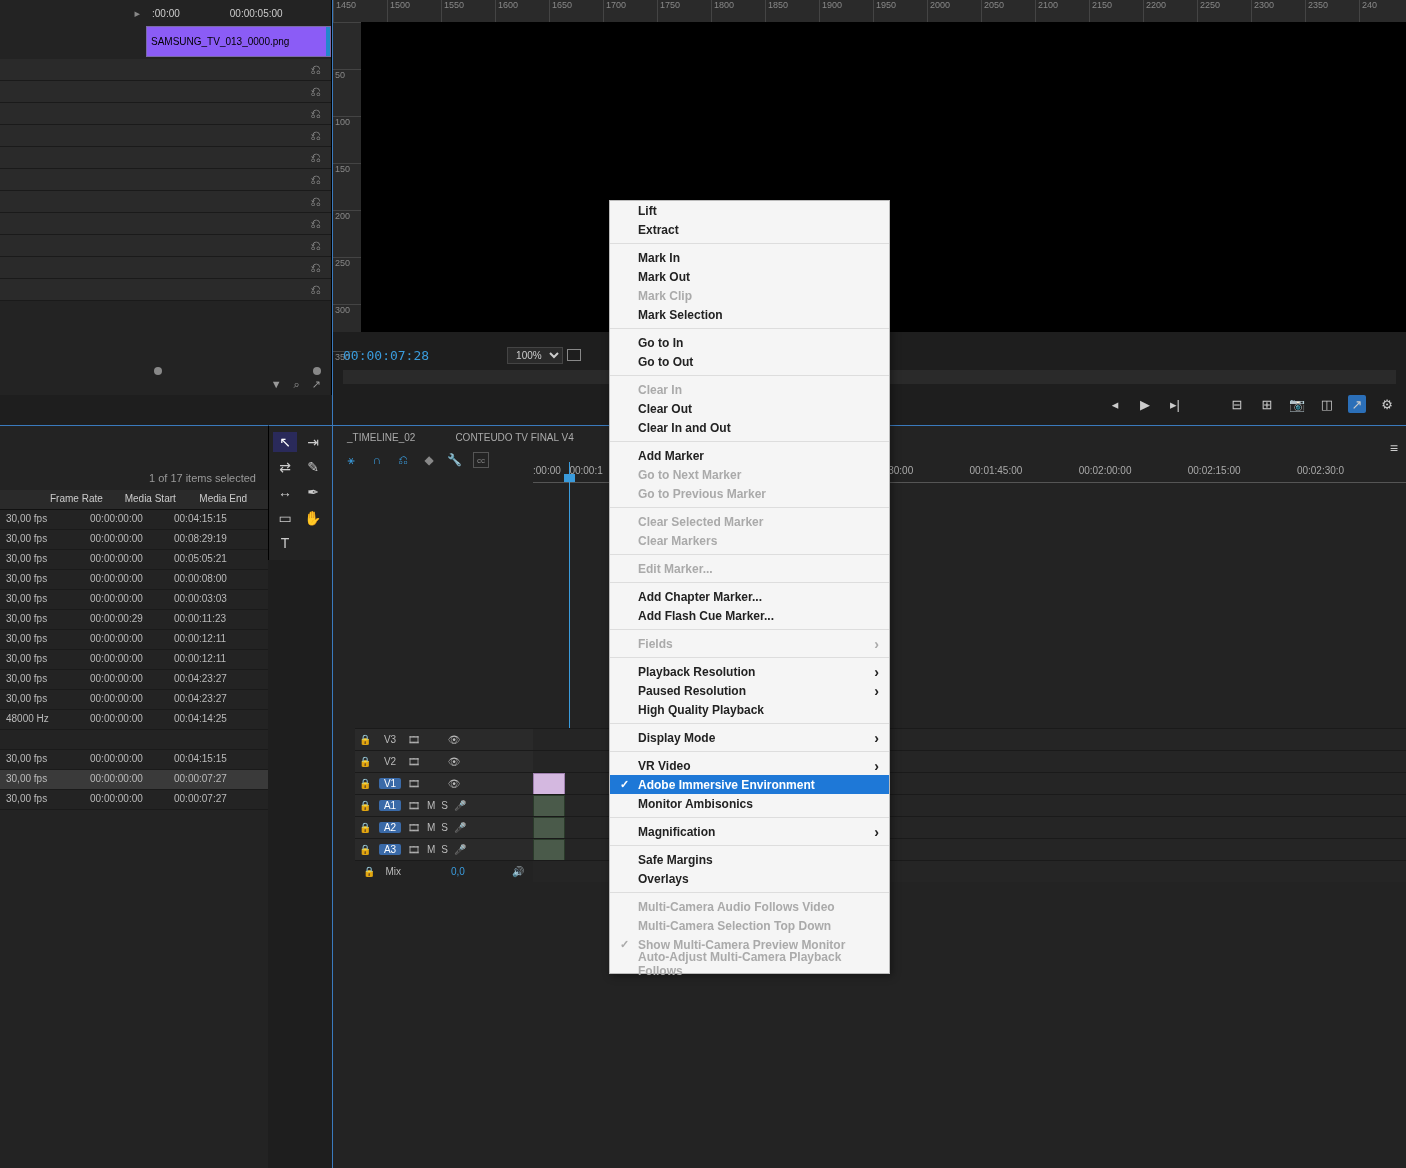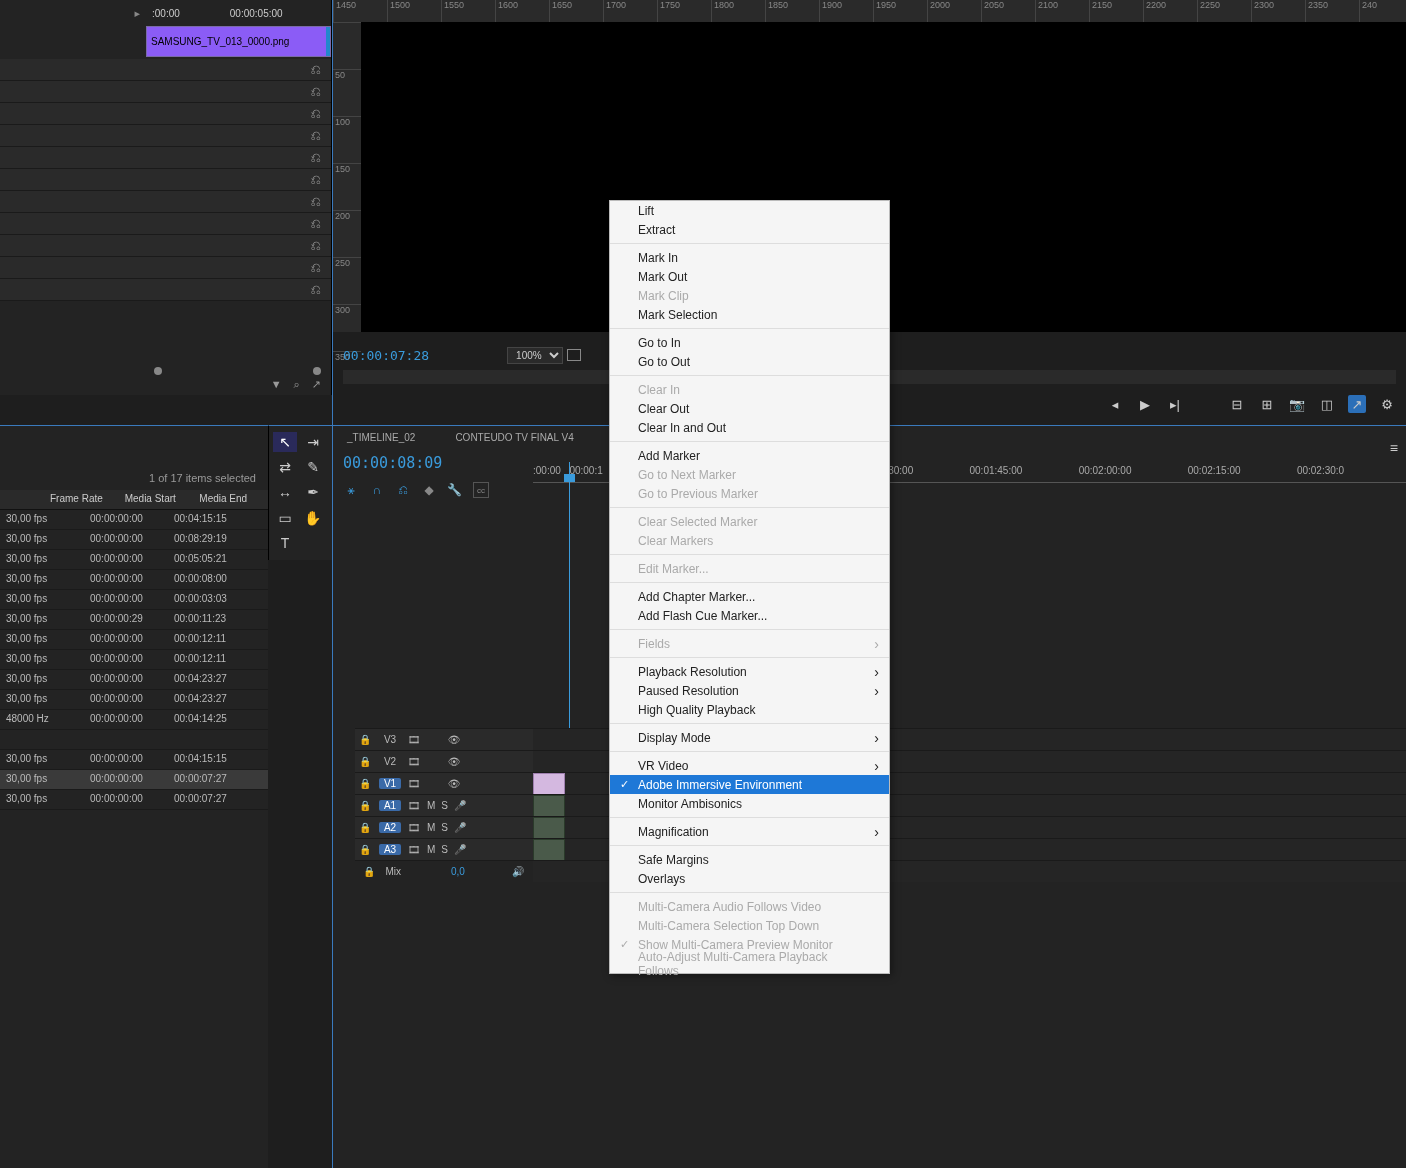--- a/index.html
+++ b/index.html
@@ -74,21 +74,21 @@
 
 .track-lanes { position: absolute; left: 200px; right: 0; top: 302px; }
 .lane { height: 22px; border-top: 1px solid #1a1a1a; background: #252525; position: relative; }
 .lane.v1-clip::before { content: ""; position: absolute; left: 0; width: 30px; height: 100%; background: #d4b8e0; border: 1px solid #a080b0; }
 .lane.a-clip::before { content: ""; position: absolute; left: 0; width: 30px; height: 100%; background: #4a5a4a; border: 1px solid #2a3a2a; }
 
 .hamburger { position: absolute; right: 8px; top: 14px; color: #ccc; font-size: 14px; }
 
 
 .ctx { position: absolute; left: 609px; top: 200px; width: 281px; background: #f5f5f5; border: 1px solid #bbb; box-shadow: 2px 2px 8px rgba(0,0,0,0.4); font-size: 12px; color: #222; z-index: 1000; }
-.ctx-item { height: 19px; display: flex; align-items: center; padding: 0 28px; position: relative; }
+.ctx-item { height: 19px; display: flex; align-items: center; padding: 0 28px; position: relative; font-weight: bold; }
 .ctx-item.disabled { color: #aaa; }
 .ctx-item.sel { background: #1e78d7; color: #fff; }
 .ctx-item.check::before { content: "✓"; position: absolute; left: 10px; font-size: 11px; }
 .ctx-item.check.disabled::before { color: #aaa; }
 .ctx-item.sub::after { content: "›"; position: absolute; right: 10px; font-size: 14px; }
 .ctx-sep { height: 1px; background: #ddd; margin: 4px 0; }
 </style>
 </head>
 <body>
 
@@ -298,23 +298,20 @@
   <div class="tool">✋</div>
   <div class="tool">T</div>
 </div>
 
 <div class="timeline">
   <div class="tl-tabs">
     <span>_TIMELINE_02</span>
     <span>CONTEUDO TV FINAL V4</span>
   </div>
   <div class="hamburger">≡</div>
-  <div class="tl-tc-row">
-    <span class="timecode-blue" style="font-size:15px;">00:00:08:09</span>
-  </div>
   <div class="tl-toolbar">
     <span class="ti" style="color:#3a9bdc;">⚹</span>
     <span class="ti" style="color:#3a9bdc;">∩</span>
     <span class="ti" style="color:#3a9bdc;">⎌</span>
     <span class="ti">◆</span>
     <span class="ti">🔧</span>
     <span class="ti" style="border:1px solid #555;font-size:8px;padding:0 2px;">cc</span>
   </div>
   <div class="tl-time-ruler" id="tl-ruler">
     <div class="ticks"></div>

